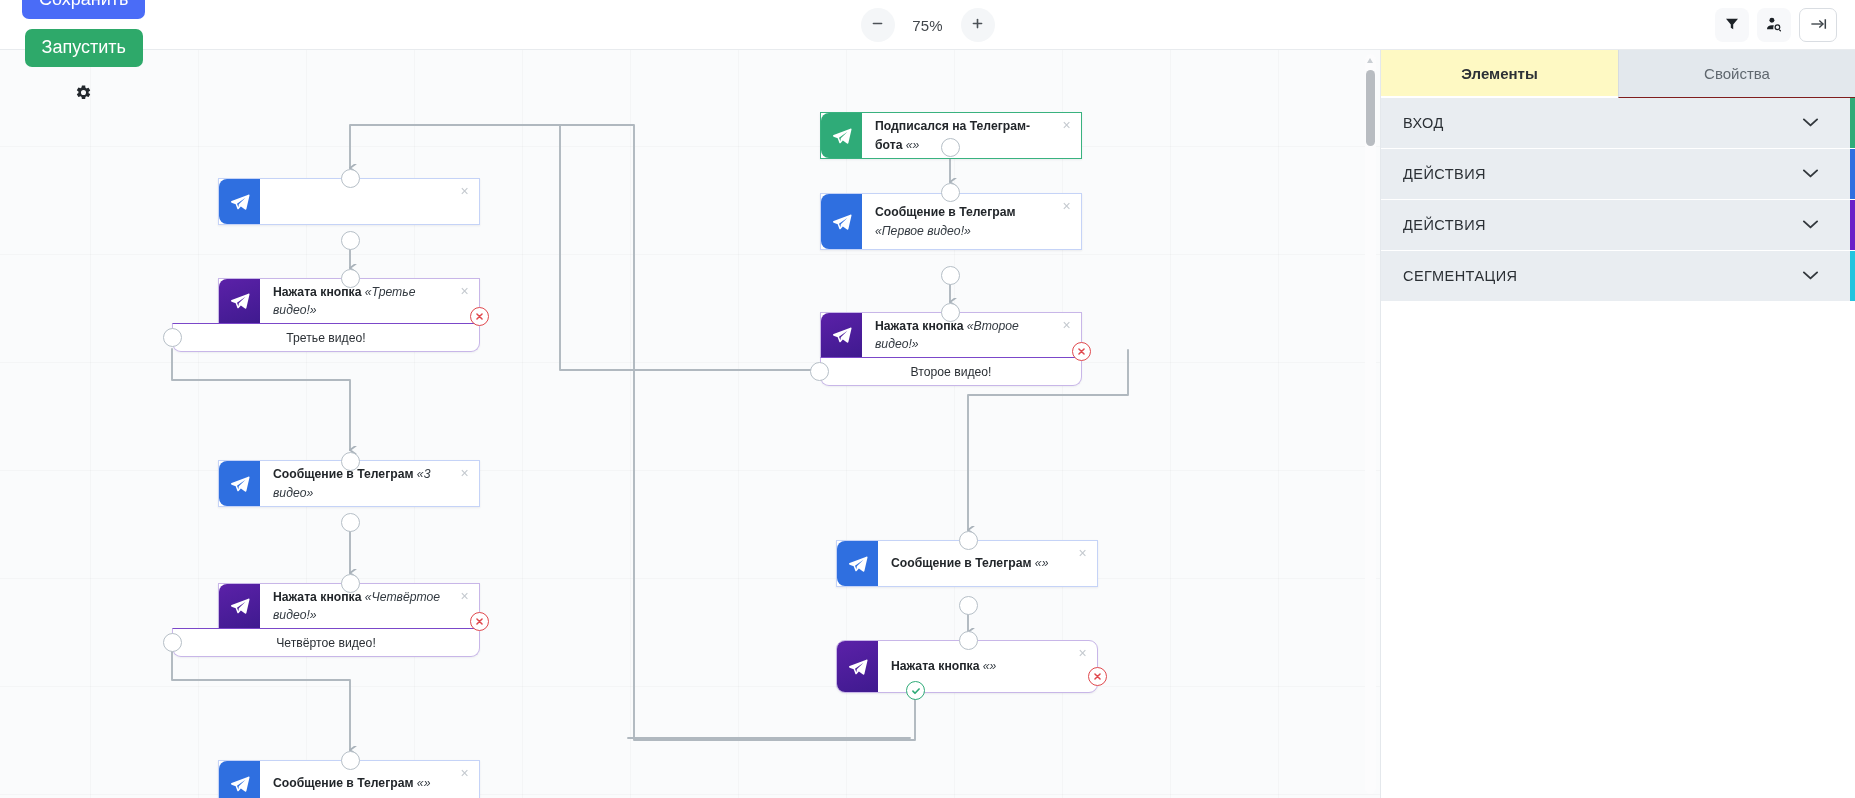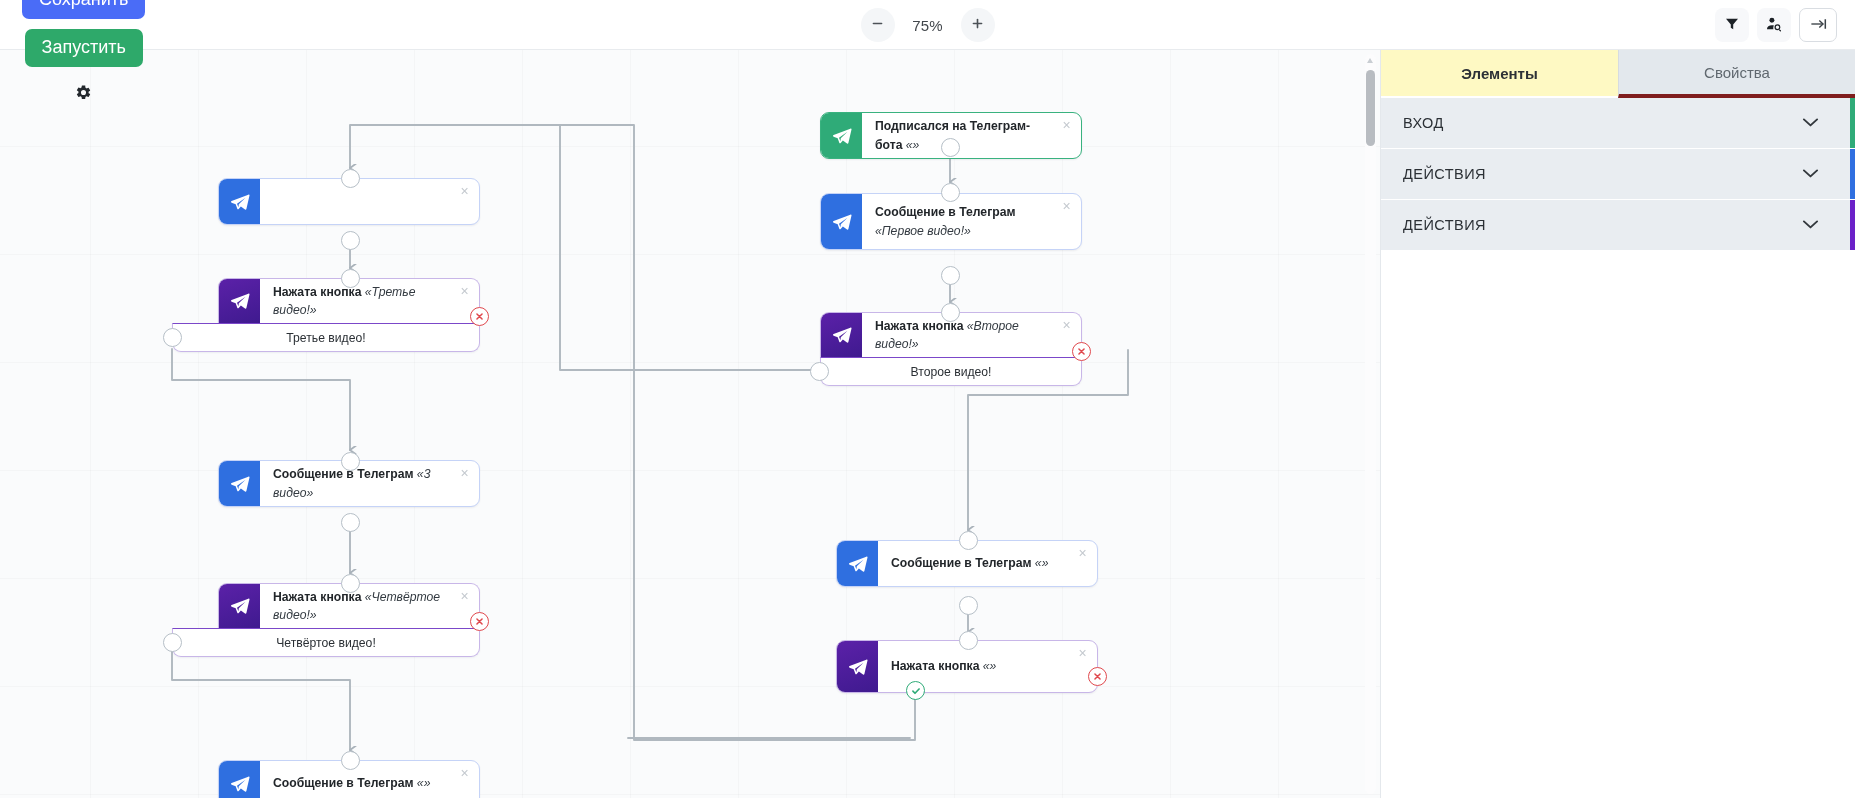--- a/index.html
+++ b/index.html
@@ -78,21 +78,21 @@
       linear-gradient(to bottom, rgba(0,0,0,0.022) 1px, transparent 1px);
     background-size: 108px 108px;
     background-position: -18px -12px;
   }
   #edges { position: absolute; left: 0; top: 0; width: 1380px; height: 748px; }
 
   
   .node {
     position: absolute;
     background: #ffffff;
-    border-radius: 9px;
+    border-radius: 0;
     display: flex; align-items: stretch;
     box-shadow: 0 1px 2px rgba(22,33,60,.07);
     z-index: 10;
   }
   .node.trigger { border: 1px solid #39b27f; }
   .node.msg     { border: 1px solid #c5d3f7; }
   .node.btnpress{ border: 1px solid #c8b6e8; border-bottom: none; border-bottom-left-radius: 0; border-bottom-right-radius: 0; }
   .node-icon {
     width: 41px; flex: 0 0 41px;
     border-radius: 8px 0 0 8px;
@@ -169,21 +169,21 @@
     width: 475px; height: 748px;
     background: #ffffff;
     border-left: 1px solid #e4e8ec;
     z-index: 30;
   }
   .tabs { display: flex; height: 48px; }
   .tab {
     flex: 1 1 50%;
     display: flex; align-items: center; justify-content: center;
     font-size: 15px; cursor: pointer;
-    border-bottom: 4px solid #7f1d1d;
+    border-bottom: 1px solid #7f1d1d;
   }
   .tab.active {
     background: #fef9c3; color: #2d3136; font-weight: bold;
     border-bottom: 2px solid #ffffff;
     text-align: right;
   }
   .tab.inactive {
     background: #e3e8ed; color: #60686f;
     border-left: 1px solid #d6dbe0;
   }
@@ -529,15 +529,24 @@
     <div class="acc-item">
       <span>ДЕЙСТВИЯ</span>
       <span class="chev">
         <svg width="17" height="11" viewBox="0 0 18 11" fill="none" stroke="#33383d" stroke-width="2" stroke-linecap="round" stroke-linejoin="round">
             <path d="M2 2.2 9 8.6 16 2.2"></path>
           </svg>
       </span>
       <span class="acc-stripe" style="background:#6b21c8;"></span>
     </div>
 
+    <div class="acc-item">
+      <span>СЕГМЕНТАЦИЯ</span>
+      <span class="chev">
+        <svg width="17" height="11" viewBox="0 0 18 11" fill="none" stroke="#33383d" stroke-width="2" stroke-linecap="round" stroke-linejoin="round">
+            <path d="M2 2.2 9 8.6 16 2.2"></path>
+          </svg>
+      </span>
+      <span class="acc-stripe" style="background:#22c4de;"></span>
+    </div>
 
   </div>
 </div>
 
 </body></html>

